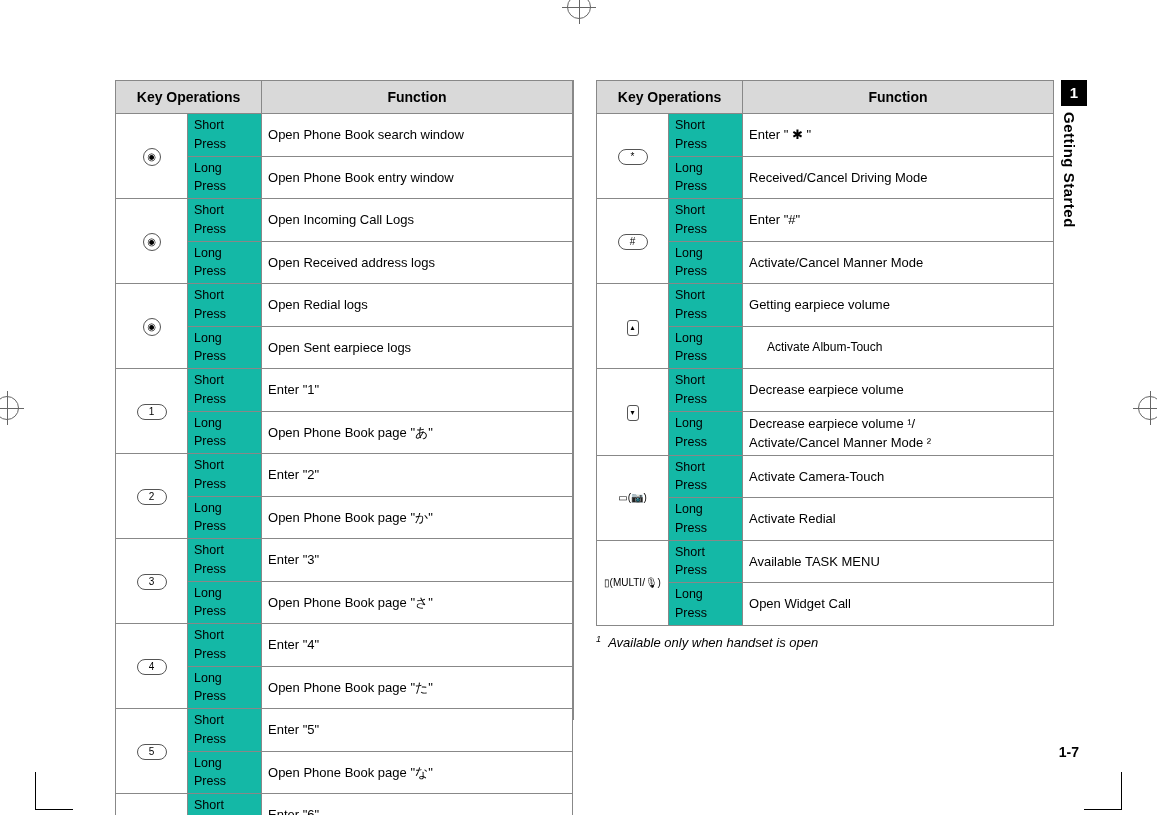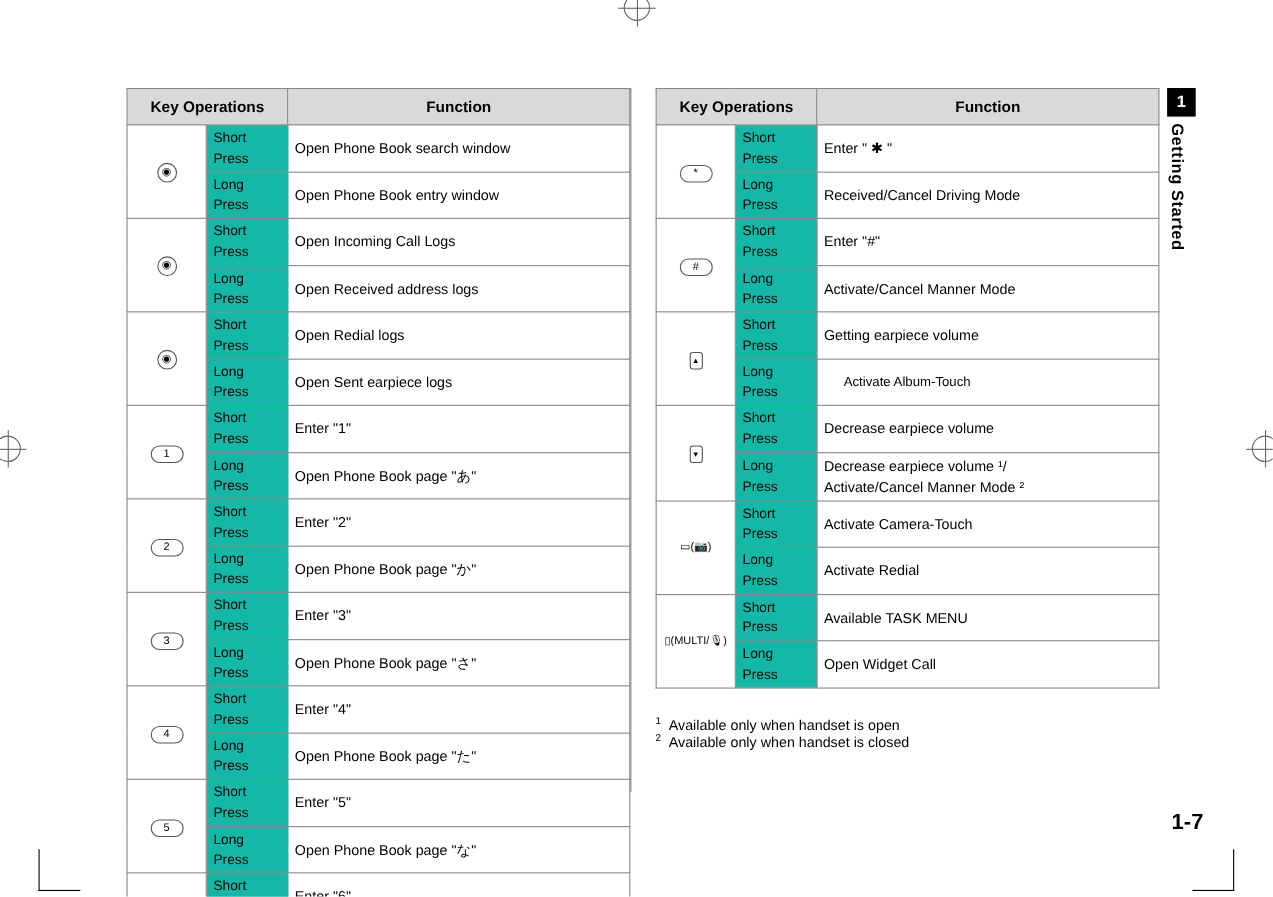--- a/index.html
+++ b/index.html
@@ -34,27 +34,27 @@
   .keycol{width:72px;text-align:center;}
   .opcol{width:74px;background:#14b8a6;font-size:12.5px;}
   .fncol{font-size:13px;margin-top:32px;}
   .keycell{background:#fff;text-align:center;font-size:12px;}
   .small{font-size:11px;}
   
   .keyicon{display:inline-block;border:1px solid #555;border-radius:10px;padding:0 9px;font-size:10px;line-height:14px;min-width:10px;background:#fff;}
   .keyicon.round{border-radius:50%;width:16px;height:16px;padding:0;line-height:16px;}
   .keyicon.sq{border-radius:3px;width:10px;height:14px;padding:0;line-height:14px;font-size:8px;}
   
-  .footnotes{margin-top:24px;font-size:13px;}
+  .footnotes{margin-top:8px;font-size:13px;font-style:italic;}
   .footnotes .sup{font-size:9px;vertical-align:super;margin-right:4px;}
   
   .sidebar{position:absolute;right:70px;top:80px;text-align:center;}
   .tab{background:#000;color:#fff;font-weight:bold;width:26px;height:26px;line-height:26px;font-size:15px;}
   .vtext{writing-mode:vertical-rl;font-weight:bold;font-size:15px;margin-top:6px;letter-spacing:0.5px;}
-  .pagenum{position:absolute;right:63px;bottom:55px;font-size:20px;}
+  .pagenum{position:absolute;right:78px;bottom:55px;font-size:14px;}
   .pagenum b{font-weight:bold;}
 </style>
 </head>
 <body>
 
 <div class="page">
 
   <div class="regmark reg-left"></div>
   <div class="regmark reg-right"></div>
   <div class="regmark reg-top"></div>
@@ -236,19 +236,18 @@
               <td class="fncol">Available TASK MENU</td>
             </tr>
             <tr>
               <td class="opcol">Long Press</td>
               <td class="fncol">Open Widget Call</td>
             </tr>
           </tbody>
       </table>
       <div class="footnotes" id="footnotes">
           <div><span class="sup">1</span> Available only when handset is open</div>
-          <div><span class="sup">2</span> Available only when handset is closed</div>
         </div>
     </div>
   </div>
 
   <div class="pagenum"><b>1-7</b></div>
 </div>
 
 </body></html>

